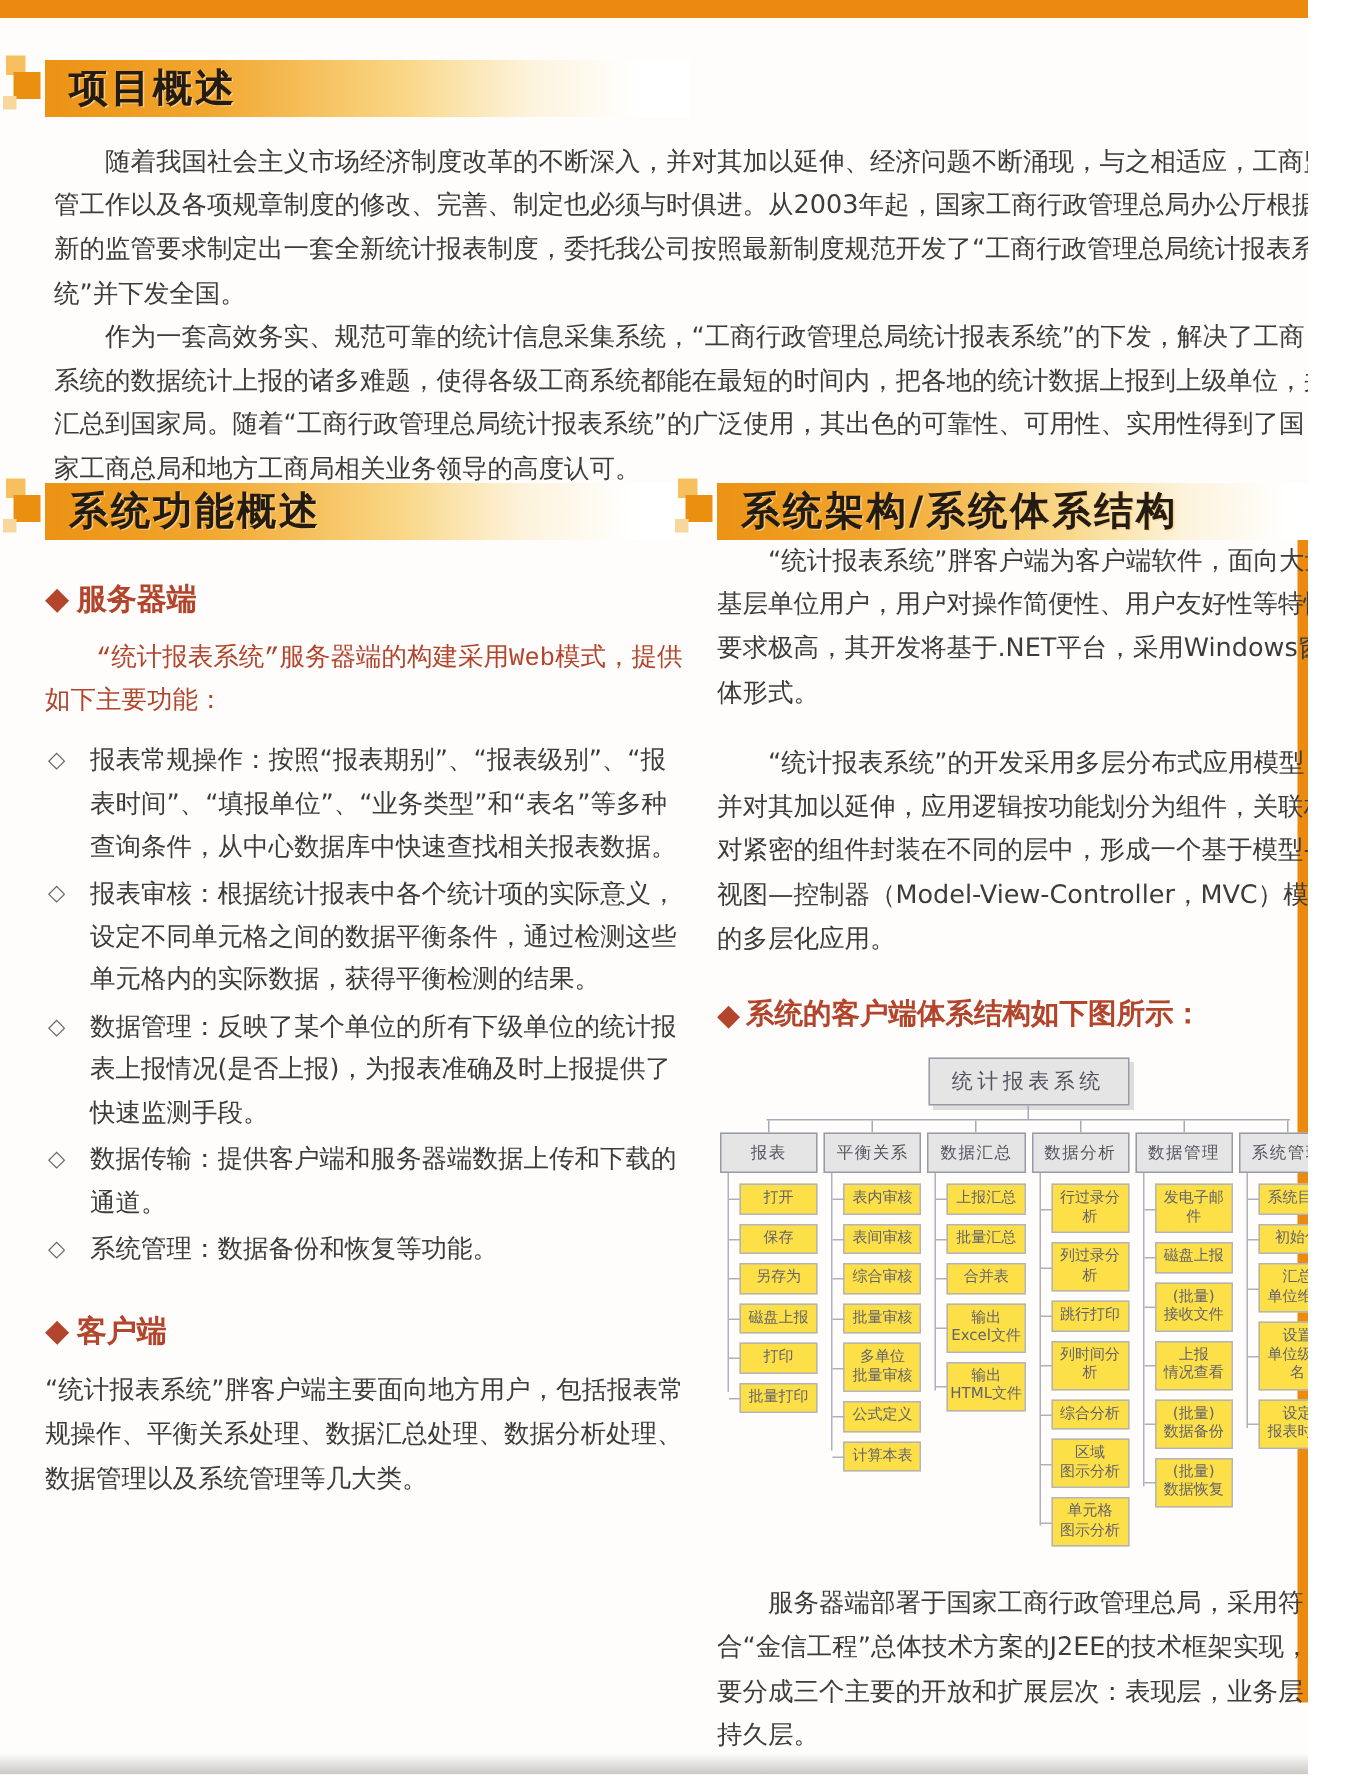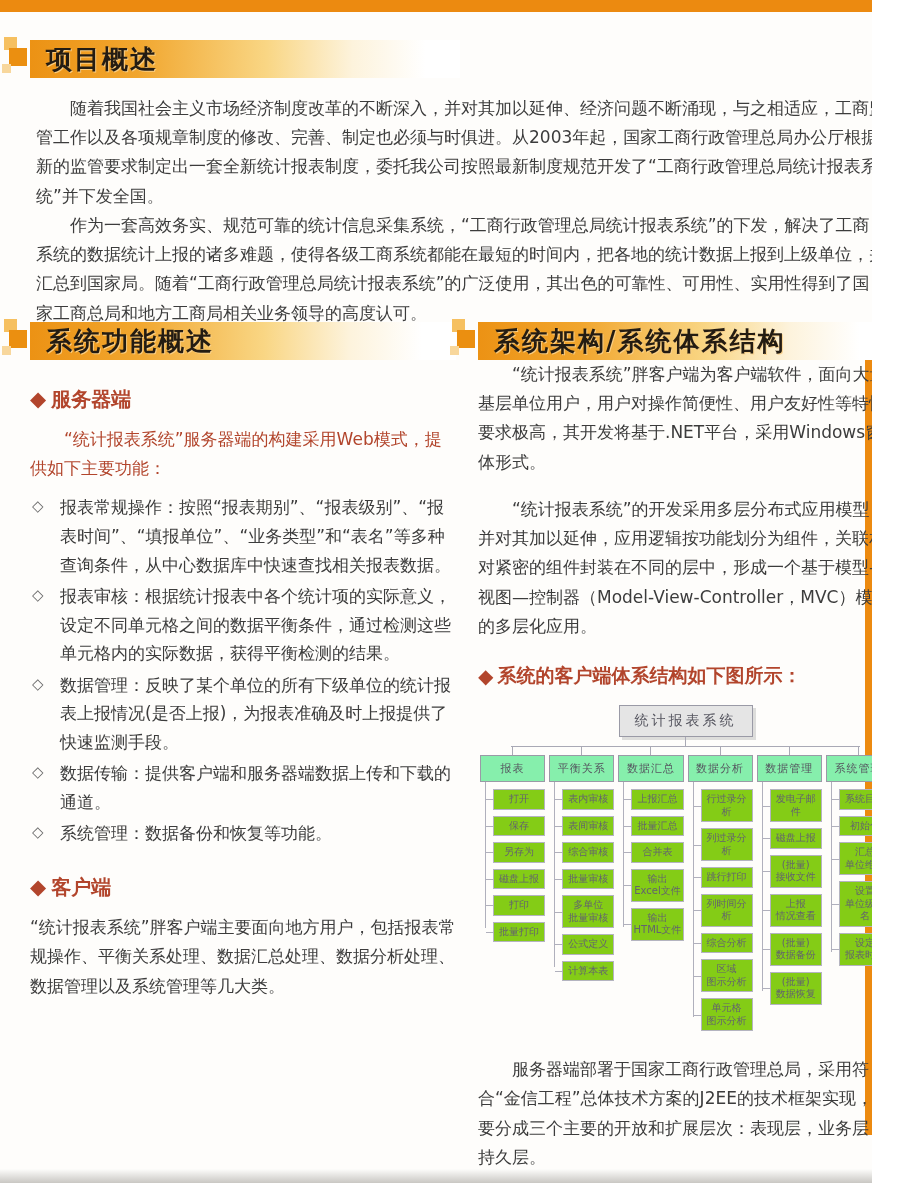--- a/index.html
+++ b/index.html
@@ -33,21 +33,21 @@
   .overview .banner{width:414px;}
   .overview .paras{margin-top:16px;padding-left:6px;padding-right:2px;}
 
   .col-left{position:absolute;top:322px;left:30px;width:426px;}
   .col-right{position:absolute;top:322px;left:478px;width:415px;}
   .col-left .banner,.col-right .banner{width:100%;box-sizing:border-box;}
   .col-intro{margin-top:18px;}
 
   .red-head{display:flex;align-items:center;gap:5px;color:#b2452c;font-size:20px;font-weight:bold;margin-top:26px;}
   .red-head .dm{font-size:21px;line-height:1;}
-  .red-lead{color:#b2452c;font-size:17px;line-height:1.72;margin-top:12px;}
+  .red-lead{color:#b2452c;font-size:17px;line-height:1.72;margin-top:12px;font-family:Liberation Mono, monospace;}
 
   .fn-list{margin-top:10px;}
   .fn-item{position:relative;padding-left:30px;font-size:17px;line-height:1.68;margin:3px 0;}
   .fn-bullet{position:absolute;left:2px;top:1px;color:#6a6a6a;font-size:15px;}
 
   .caption-head{display:flex;align-items:center;gap:4px;color:#b2452c;font-size:19px;font-weight:bold;margin-top:22px;}
   .caption-head .dm{font-size:20px;line-height:1;}
 
   
   .diagram{margin-top:16px;width:100%;color:#5f5f6b;}
@@ -55,27 +55,27 @@
     width:132px;margin:0 auto;border:1px solid #9a9aa6;background:#e5e5e5;
     box-shadow:3px 3px 0 rgba(160,160,160,.35);
     text-align:center;font-size:14px;letter-spacing:3px;padding:6px 0;color:#55555f;
   }
   .d-rootstub{width:1px;height:9px;background:#a9a9b5;margin:0 auto;}
   .d-hline{height:1px;background:#a9a9b5;margin:0 33px;}
   .d-cols{display:flex;}
   .d-col{flex:1;min-width:0;padding:0 2px;}
   .d-colstub{width:1px;height:8px;background:#a9a9b5;margin:0 auto;}
   .d-header{
-    border:1px solid #9a9aa6;background:#86efac;text-align:center;
+    border:1px solid #9a9aa6;background:#e5e5e5;text-align:center;
     font-size:11px;letter-spacing:1px;padding:5px 0;color:#55555f;
   }
   .d-items{position:relative;padding-left:11px;padding-top:1px;}
   .d-items::before{content:'';position:absolute;left:5px;top:0;bottom:14px;width:1px;background:#b0b0bc;}
   .d-item{
-    position:relative;margin:6px 0 6px 2px;border:1px solid #b4b4c0;background:#84cc16;
+    position:relative;margin:6px 0 6px 2px;border:1px solid #b4b4c0;background:#fde047;
     font-size:10px;line-height:1.25;text-align:center;padding:3px 1px;color:#63636e;
     white-space:pre-line;
   }
   .d-item::before{content:'';position:absolute;left:-8px;top:50%;width:8px;height:1px;background:#b0b0bc;}
   .after-diagram{margin-top:18px;}
 </style>
 </head>
 <body>
 
 <div class="page">

